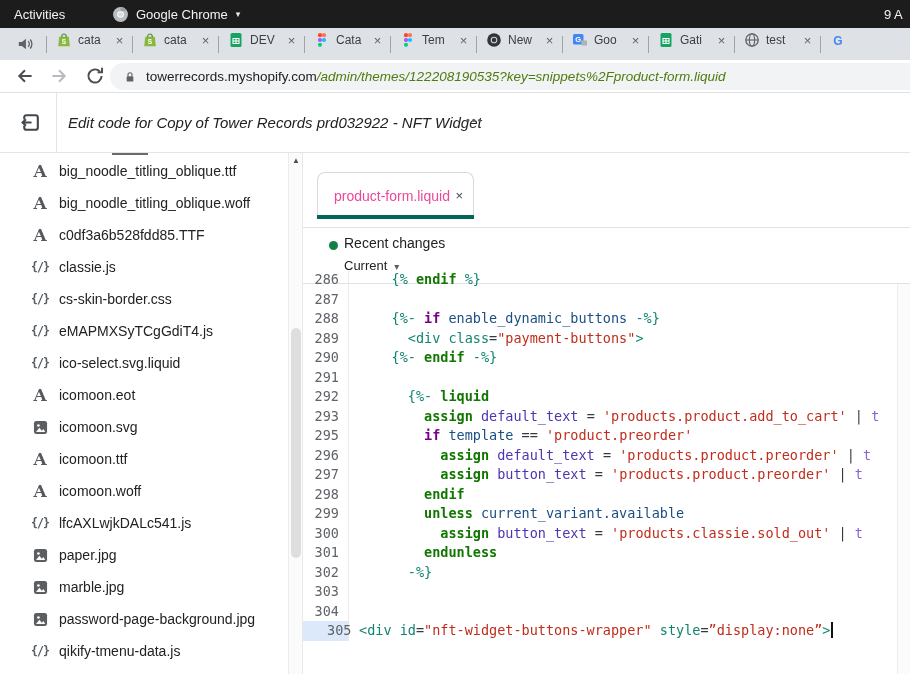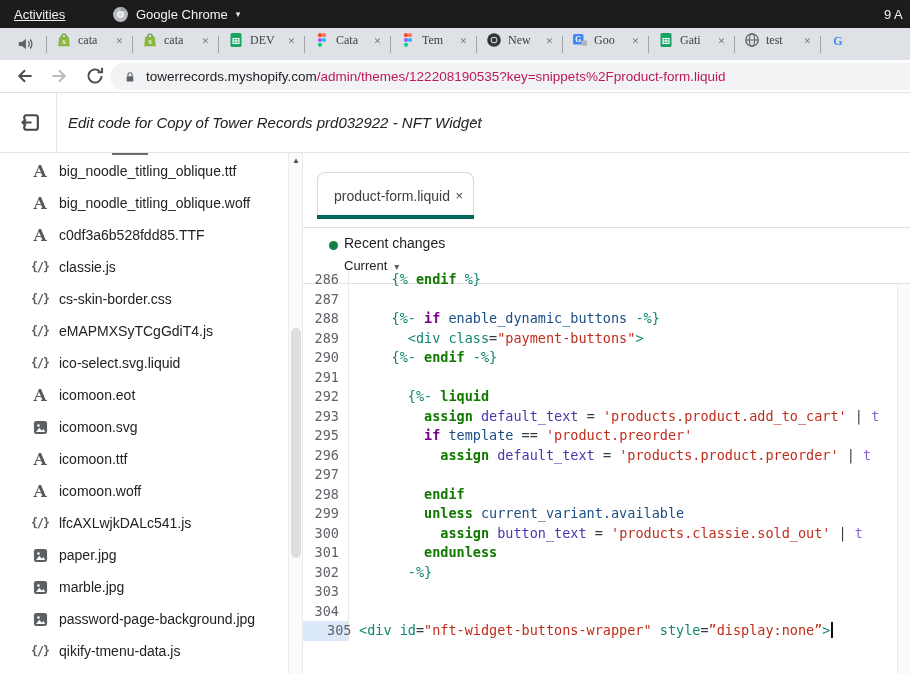--- a/index.html
+++ b/index.html
@@ -1,52 +1,52 @@
 <!DOCTYPE html>
 <html style="--accent-teal: #00685a; --recent-dot-green: #108043; --shopify-green: #89b83e; --syn-delim: #0f8570; --syn-keyword: #117700; --syn-keyword2: #770088; --syn-variable: #1b4f84; --syn-def: #4f34b0; --syn-string: #c02d1c; --syn-filter: #8a63d2; --syn-operator: #333b42; --syn-text: #24292e; --gutter-text: #5f6368; --active-line-bg: #dbe9fb;"><head>
 <meta charset="utf-8">
 <style>
   html,body{margin:0;padding:0;}
   body{width:910px;height:674px;position:relative;overflow:hidden;background:#fff;
        font-family:"Liberation Sans",sans-serif;-webkit-font-smoothing:antialiased;}
 
   
   .topbar{position:absolute;left:0;top:0;width:910px;height:28px;background:#1c1c1c;
-          color:#f2f2f2;font-size:13px;display:flex;align-items:center;text-decoration:underline;}
+          color:#f2f2f2;font-size:13px;display:flex;align-items:center;}
   .activities{margin-left:14px;}
   .appmenu{position:absolute;left:112px;display:flex;align-items:center;gap:7px;}
   .appmenu svg{width:17px;height:17px;}
   .menu-caret{font-size:9px;color:#e8e8e8;margin-left:1px;}
   .clock{position:absolute;left:884px;white-space:nowrap;}
 
   
   .tabstrip{position:absolute;left:0;top:28px;width:910px;height:32px;background:#dee1e6;
             display:flex;align-items:center;}
   .speaker{width:22px;height:18px;margin:0 8px 0 16px;flex:none;}
   .speaker svg{width:18px;height:18px;}
   .tabsep{width:1px;height:17px;background:#9fa4aa;flex:none;}
   .tab{width:85px;height:32px;box-sizing:border-box;display:flex;align-items:center;
-       padding:0 5px 8px 9px;font-size:12px;color:#3c4043;flex:none;font-family:Liberation Serif, serif;}
+       padding:0 5px 8px 9px;font-size:12px;color:#3c4043;flex:none;}
   .tab .fav{width:16px;height:16px;flex:none;margin-right:6px;}
   .tab .fav svg{width:16px;height:16px;display:block;}
   .tab .tlabel{flex:1;overflow:hidden;white-space:nowrap;}
   .tab .tclose{flex:none;width:15px;text-align:center;color:#5f6368;font-size:13px;line-height:1;}
 
   
   .toolbar{position:absolute;left:0;top:60px;width:910px;height:32px;background:#fff;
            border-bottom:1px solid #e0e1e3;}
   .navbtn{position:absolute;top:5px;width:22px;height:22px;}
   .navbtn svg{width:22px;height:22px;}
   .nav-back{left:14px;} .nav-fwd{left:48px;} .nav-reload{left:84px;}
   .omnibox{position:absolute;left:110px;top:3px;width:820px;height:27px;border-radius:14px;
            background:#f1f3f4;display:flex;align-items:center;padding-left:13px;box-sizing:border-box;}
   .omnibox .lock{width:14px;height:14px;margin-right:9px;flex:none;}
   .omnibox .lock svg{width:14px;height:14px;display:block;}
   .url{font-size:13.5px;white-space:nowrap;}
-  .url .host{color:#202124;} .url .path{color:#be185d;}
+  .url .host{color:#202124;} .url .path{color:#4d7c0f;font-style:italic;}
 
   
   .sheader{position:absolute;left:0;top:93px;width:910px;height:60px;background:#fff;
            border-bottom:1px solid #e3e4e6;box-sizing:border-box;}
   .exit-btn{position:absolute;left:19px;top:18px;width:23px;height:23px;}
   .exit-btn svg{width:23px;height:23px;display:block;}
   .hdr-divider{position:absolute;left:56px;top:0;width:1px;height:59px;background:#e3e4e6;}
   .hdr-title{position:absolute;left:68px;top:0;height:59px;line-height:59px;
              font-size:15px;color:#202223;white-space:nowrap;font-style:italic;}
   .more-btn{position:absolute;left:466px;top:21px;font-size:11px;font-weight:bold;
@@ -72,21 +72,21 @@
   .side-scroll{position:absolute;left:288px;top:0;width:14px;height:521px;background:#fbfbfb;
                border-left:1px solid #ececec;box-sizing:border-box;}
   .scroll-up{position:absolute;left:0;top:3px;width:14px;text-align:center;font-size:8px;color:#4d5054;}
   .side-thumb{position:absolute;left:2px;top:175px;width:10px;height:230px;background:#dedede;border-radius:5px;}
 
   
   .editor{position:absolute;left:303px;top:0;width:607px;height:521px;background:#fff;}
   .edittab{position:absolute;left:14px;top:19px;width:157px;height:46px;background:#fff;
            border:1px solid #d8dadc;border-bottom:none;border-radius:8px 8px 0 0;
            display:flex;align-items:center;padding:0 10px 0 16px;box-sizing:border-box;}
-  .edittab .elabel{font-size:14px;color:#404040;white-space:nowrap;text-align:center;}
+  .edittab .elabel{font-size:14px;color:#ec4899;white-space:nowrap;text-align:center;}
   .edittab .eclose{margin-left:auto;color:#42474c;font-size:13px;}
   .tab-underline{position:absolute;left:14px;top:62px;width:157px;height:4px;
                  background:var(--accent-teal,#00685a);}
   .hr1{position:absolute;left:0;top:74px;width:607px;height:1px;background:#e0e2e4;}
   .recent-dot{position:absolute;left:26px;top:88px;width:9px;height:9px;border-radius:50%;
               background:var(--recent-dot-green,#108043);}
   .recent-label{position:absolute;left:41px;top:82px;font-size:14px;color:#202223;}
   .version-select{position:absolute;left:41px;top:105px;font-size:13px;color:#202223;}
   .version-caret{font-size:10px;color:#5c5f62;margin-left:7px;}
   .hr2{position:absolute;left:0;top:130px;width:607px;height:1px;background:#e0e2e4;}
@@ -481,20 +481,21 @@
         <div class="code-line">
           <span class="gutter">295</span>
           <span class="lc"><span class="syn-tx">        </span><span class="syn-pk">if</span><span class="syn-tx"> </span><span class="syn-vr">template</span><span class="syn-op"> == </span><span class="syn-st">'product.preorder'</span></span>
         </div>
         <div class="code-line">
           <span class="gutter">296</span>
           <span class="lc"><span class="syn-tx">          </span><span class="syn-kw">assign</span><span class="syn-tx"> </span><span class="syn-df">default_text</span><span class="syn-op"> = </span><span class="syn-st">'products.product.preorder'</span><span class="syn-op"> | </span><span class="syn-fl">t</span></span>
         </div>
         <div class="code-line">
           <span class="gutter">297</span>
+          <span class="lc"><span class="syn-tx">          </span><span class="syn-kw">assign</span><span class="syn-tx"> </span><span class="syn-df">button_text</span><span class="syn-op"> = </span><span class="syn-st">'products.product.preorder'</span><span class="syn-op"> | </span><span class="syn-fl">t</span></span>
         </div>
         <div class="code-line">
           <span class="gutter">298</span>
           <span class="lc"><span class="syn-tx">        </span><span class="syn-kw">endif</span></span>
         </div>
         <div class="code-line">
           <span class="gutter">299</span>
           <span class="lc"><span class="syn-tx">        </span><span class="syn-kw">unless</span><span class="syn-tx"> </span><span class="syn-vr">current_variant.available</span></span>
         </div>
         <div class="code-line">

